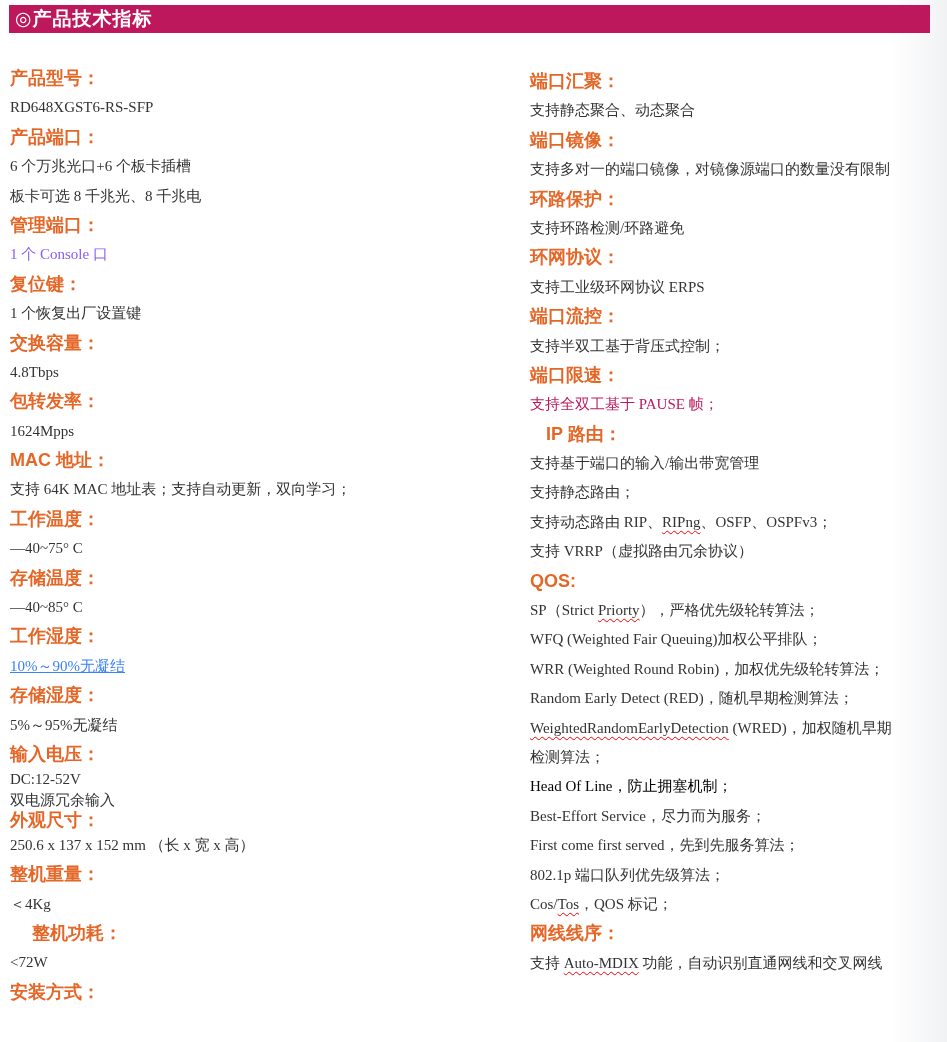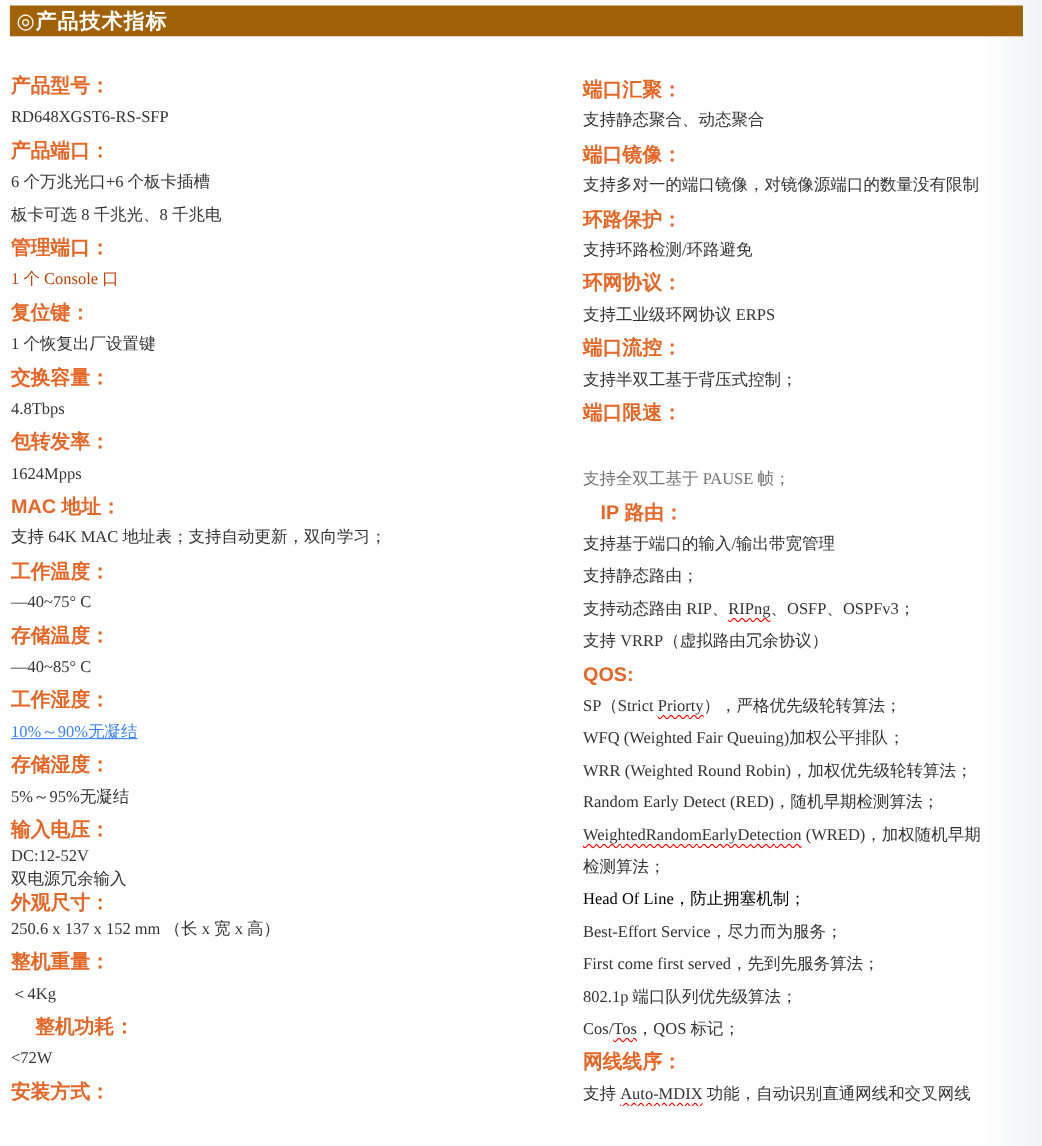--- a/index.html
+++ b/index.html
@@ -36,32 +36,32 @@
     text-decoration-line: underline;
     text-decoration-style: wavy;
     text-decoration-thickness: 1px;
     text-underline-offset: 3px;
     text-decoration-skip-ink: none;
   }
 </style>
 </head>
 <body>
 
-<div class="header-bar" style="background: #a16207;">
+<div class="header-bar" style="background: #be185d;">
   <span class="header-title" style="color: rgb(255, 255, 255);">◎产品技术指标</span>
 </div>
 
 <div class="col col-left" id="col-left">
     <div class="line heading" style="color: rgb(229, 103, 40);">产品型号：</div>
     <div class="line body" style="color: rgb(51, 51, 51);">RD648XGST6-RS-SFP</div>
     <div class="line heading" style="color: rgb(229, 103, 40);">产品端口：</div>
     <div class="line body" style="color: rgb(51, 51, 51);">6 个万兆光口+6 个板卡插槽</div>
     <div class="line body" style="color: rgb(51, 51, 51);">板卡可选 8 千兆光、8 千兆电</div>
     <div class="line heading" style="color: rgb(229, 103, 40);">管理端口：</div>
-    <div class="line body" style="color: #c2410c;">1 个 Console 口</div>
+    <div class="line body" style="color: #8b5cf6;">1 个 Console 口</div>
     <div class="line heading" style="color: rgb(229, 103, 40);">复位键：</div>
     <div class="line body" style="color: rgb(51, 51, 51);">1 个恢复出厂设置键</div>
     <div class="line heading" style="color: rgb(229, 103, 40);">交换容量：</div>
     <div class="line body" style="color: rgb(51, 51, 51);">4.8Tbps</div>
     <div class="line heading" style="color: rgb(229, 103, 40);">包转发率：</div>
     <div class="line body" style="color: rgb(51, 51, 51);">1624Mpps</div>
     <div class="line heading" style="color: rgb(229, 103, 40);">MAC 地址：</div>
     <div class="line body" style="color: rgb(51, 51, 51);">支持 64K MAC 地址表；支持自动更新，双向学习；</div>
     <div class="line heading" style="color: rgb(229, 103, 40);">工作温度：</div>
     <div class="line body" style="color: rgb(51, 51, 51);">—40~75° C</div>
@@ -87,21 +87,21 @@
     <div class="line body" style="color: rgb(51, 51, 51);">支持静态聚合、动态聚合</div>
     <div class="line heading" style="color: rgb(229, 103, 40);">端口镜像：</div>
     <div class="line body" style="color: rgb(51, 51, 51);">支持多对一的端口镜像，对镜像源端口的数量没有限制</div>
     <div class="line heading" style="color: rgb(229, 103, 40);">环路保护：</div>
     <div class="line body" style="color: rgb(51, 51, 51);">支持环路检测/环路避免</div>
     <div class="line heading" style="color: rgb(229, 103, 40);">环网协议：</div>
     <div class="line body" style="color: rgb(51, 51, 51);">支持工业级环网协议 ERPS</div>
     <div class="line heading" style="color: rgb(229, 103, 40);">端口流控：</div>
     <div class="line body" style="color: rgb(51, 51, 51);">支持半双工基于背压式控制；</div>
     <div class="line heading" style="color: rgb(229, 103, 40);">端口限速：</div>
-    <div class="line body" style="color: #737373; margin-top: 32px;">支持全双工基于 PAUSE 帧；</div>
+    <div class="line body" style="color: #be185d;">支持全双工基于 PAUSE 帧；</div>
     <div class="line heading" style="color: rgb(229, 103, 40); margin-left: 16px;">IP 路由：</div>
     <div class="line body" style="color: rgb(51, 51, 51);">支持基于端口的输入/输出带宽管理</div>
     <div class="line body" style="color: rgb(51, 51, 51);">支持静态路由；</div>
     <div class="line body" style="color: rgb(51, 51, 51);"><span>支持动态路由 RIP、</span><span class="miss" style="text-decoration-color: rgb(255, 0, 0);">RIPng</span><span>、OSFP、OSPFv3；</span></div>
     <div class="line body" style="color: rgb(51, 51, 51);">支持 VRRP（虚拟路由冗余协议）</div>
     <div class="line heading" style="color: rgb(229, 103, 40);">QOS:</div>
     <div class="line body" style="color: rgb(51, 51, 51);"><span>SP（Strict </span><span class="miss" style="text-decoration-color: rgb(255, 0, 0);">Priorty</span><span>），严格优先级轮转算法；</span></div>
     <div class="line body" style="color: rgb(51, 51, 51);">WFQ (Weighted Fair Queuing)加权公平排队；</div>
     <div class="line body" style="color: rgb(51, 51, 51);">WRR (Weighted Round Robin)，加权优先级轮转算法；</div>
     <div class="line body" style="color: rgb(51, 51, 51);">Random Early Detect (RED)，随机早期检测算法；</div>

